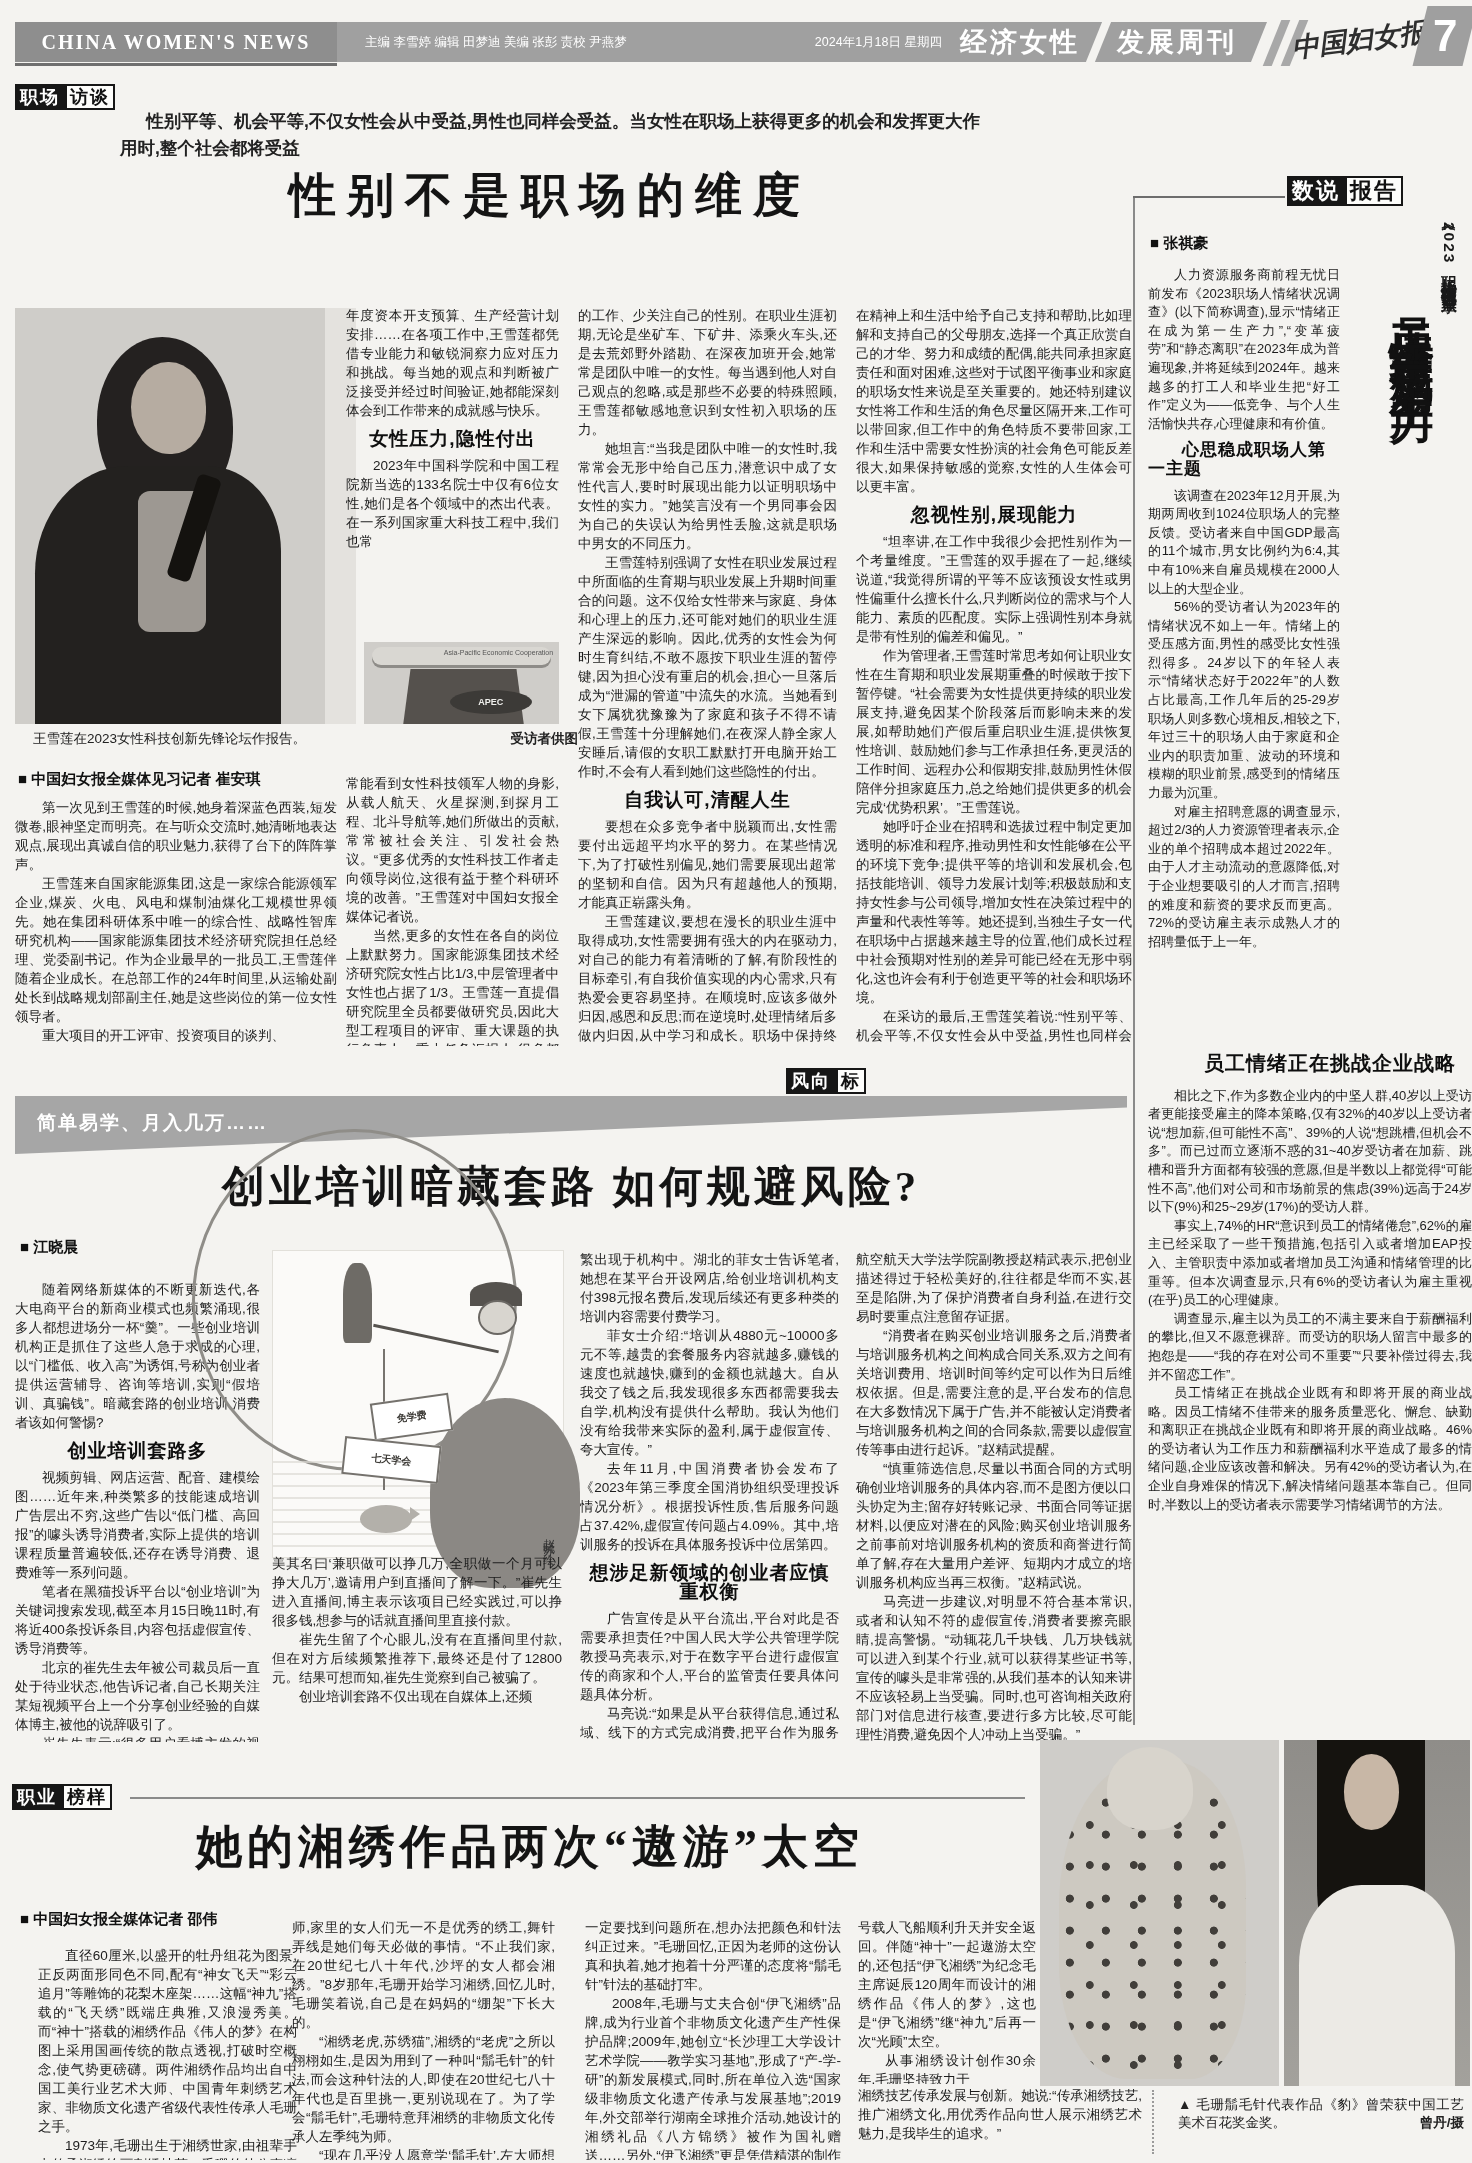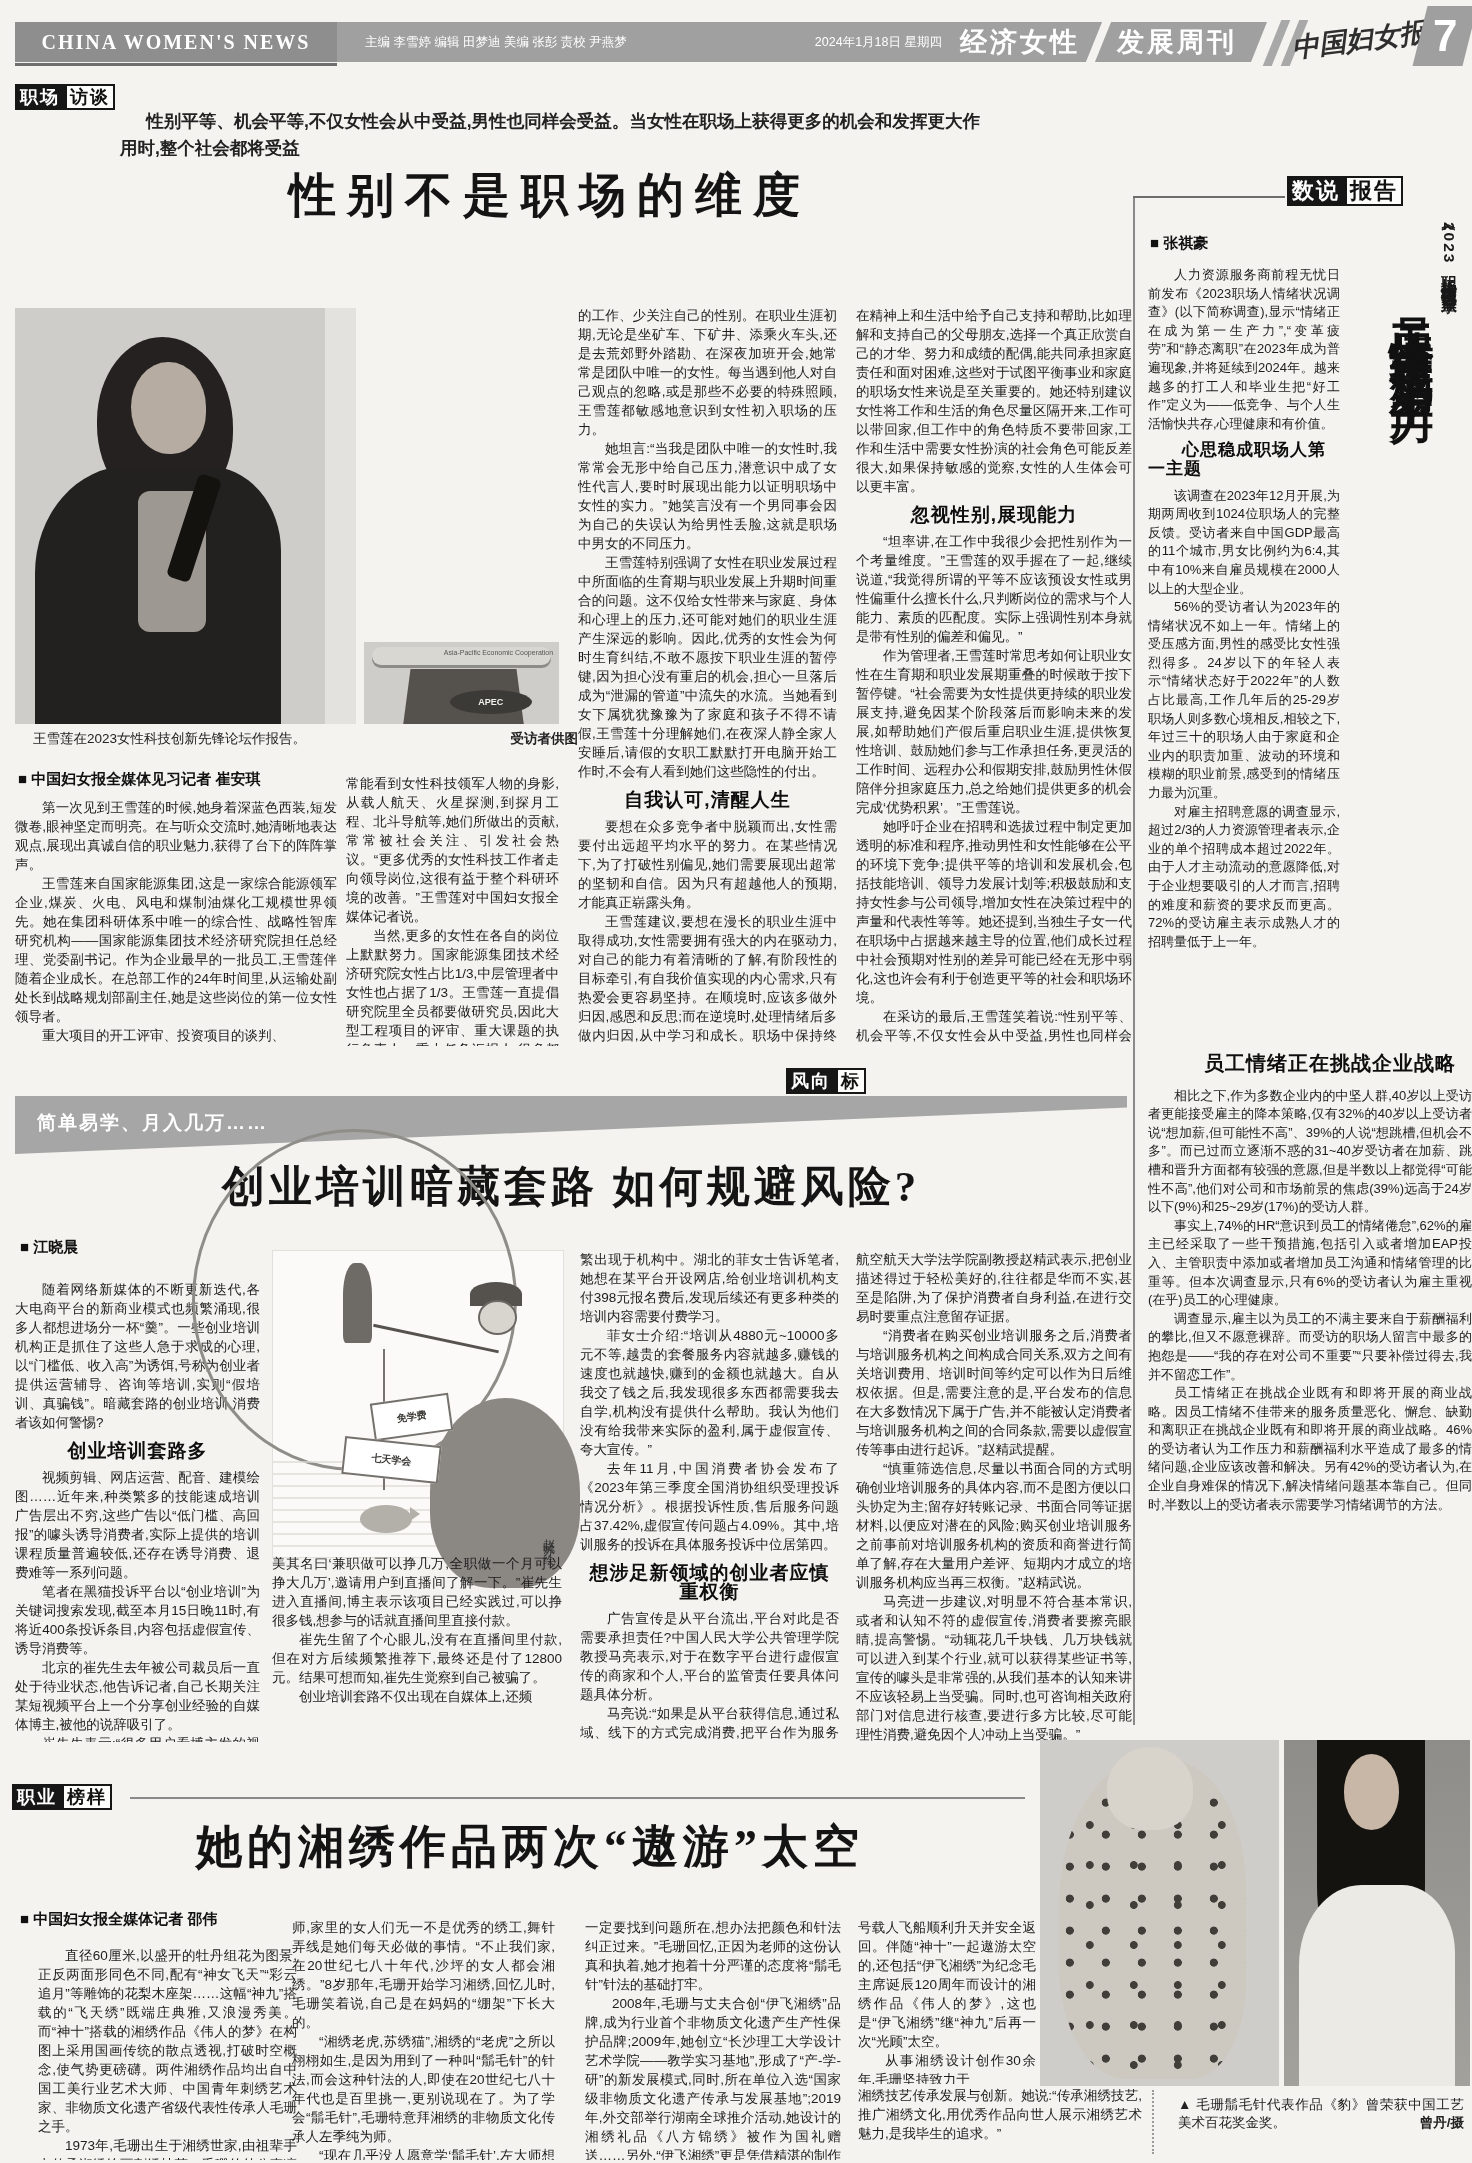--- a/index.html
+++ b/index.html
@@ -154,20 +154,25 @@
     <span>王雪莲在2023女性科技创新先锋论坛作报告。</span>
     <span style="font-weight:bold;">受访者供图</span>
   </div>
   <div class="abs byline" style="left:18px;top:770px;">■ 中国妇女报全媒体见习记者 崔安琪</div>
 
   <div class="abs col" style="left:15px;top:798px;width:322px;height:248px;">
       <p>第一次见到王雪莲的时候,她身着深蓝色西装,短发微卷,眼神坚定而明亮。在与听众交流时,她清晰地表达观点,展现出真诚自信的职业魅力,获得了台下的阵阵掌声。</p>
       <p>王雪莲来自国家能源集团,这是一家综合能源领军企业,煤炭、火电、风电和煤制油煤化工规模世界领先。她在集团科研体系中唯一的综合性、战略性智库研究机构——国家能源集团技术经济研究院担任总经理、党委副书记。作为企业最早的一批员工,王雪莲伴随着企业成长。在总部工作的24年时间里,从运输处副处长到战略规划部副主任,她是这些岗位的第一位女性领导者。</p>
       <p>重大项目的开工评审、投资项目的谈判、</p>
     </div>
+  <div class="abs col" style="left:346px;top:306px;width:213px;height:334px;">
+      <p class="cont">年度资本开支预算、生产经营计划安排……在各项工作中,王雪莲都凭借专业能力和敏锐洞察力应对压力和挑战。每当她的观点和判断被广泛接受并经过时间验证,她都能深刻体会到工作带来的成就感与快乐。</p>
+      <h3>女性压力,隐性付出</h3>
+      <p>2023年中国科学院和中国工程院新当选的133名院士中仅有6位女性,她们是各个领域中的杰出代表。在一系列国家重大科技工程中,我们也常</p>
+    </div>
   <div class="abs col" style="left:346px;top:774px;width:213px;height:272px;">
       <p class="cont">常能看到女性科技领军人物的身影,从载人航天、火星探测,到探月工程、北斗导航等,她们所做出的贡献,常常被社会关注、引发社会热议。“更多优秀的女性科技工作者走向领导岗位,这很有益于整个科研环境的改善。”王雪莲对中国妇女报全媒体记者说。</p>
       <p>当然,更多的女性在各自的岗位上默默努力。国家能源集团技术经济研究院女性占比1/3,中层管理者中女性也占据了1/3。王雪莲一直提倡研究院里全员都要做研究员,因此大型工程项目的评审、重大课题的执行负责人、重大任务汇报人,很多都是女性。在进行演讲前,她梳理了研究院近年获得的奖项,每一项荣誉背后都有女性科研人员的付出和努力。</p>
     </div>
   <div class="abs col" style="left:578px;top:306px;width:259px;height:740px;">
       <p class="cont">的工作、少关注自己的性别。在职业生涯初期,无论是坐矿车、下矿井、添乘火车头,还是去荒郊野外踏勘、在深夜加班开会,她常常是团队中唯一的女性。每当遇到他人对自己观点的忽略,或是那些不必要的特殊照顾,王雪莲都敏感地意识到女性初入职场的压力。</p>
       <p>她坦言:“当我是团队中唯一的女性时,我常常会无形中给自己压力,潜意识中成了女性代言人,要时时展现出能力以证明职场中女性的实力。”她笑言没有一个男同事会因为自己的失误认为给男性丢脸,这就是职场中男女的不同压力。</p>
       <p>王雪莲特别强调了女性在职业发展过程中所面临的生育期与职业发展上升期时间重合的问题。这不仅给女性带来与家庭、身体和心理上的压力,还可能对她们的职业生涯产生深远的影响。因此,优秀的女性会为何时生育纠结,不敢不愿按下职业生涯的暂停键,因为担心没有重启的机会,担心一旦落后成为“泄漏的管道”中流失的水流。当她看到女下属犹犹豫豫为了家庭和孩子不得不请假,王雪莲十分理解她们,在夜深人静全家人安睡后,请假的女职工默默打开电脑开始工作时,不会有人看到她们这些隐性的付出。</p>
       <h3>自我认可,清醒人生</h3>
       <p>要想在众多竞争者中脱颖而出,女性需要付出远超平均水平的努力。在某些情况下,为了打破性别偏见,她们需要展现出超常的坚韧和自信。因为只有超越他人的预期,才能真正崭露头角。</p>

